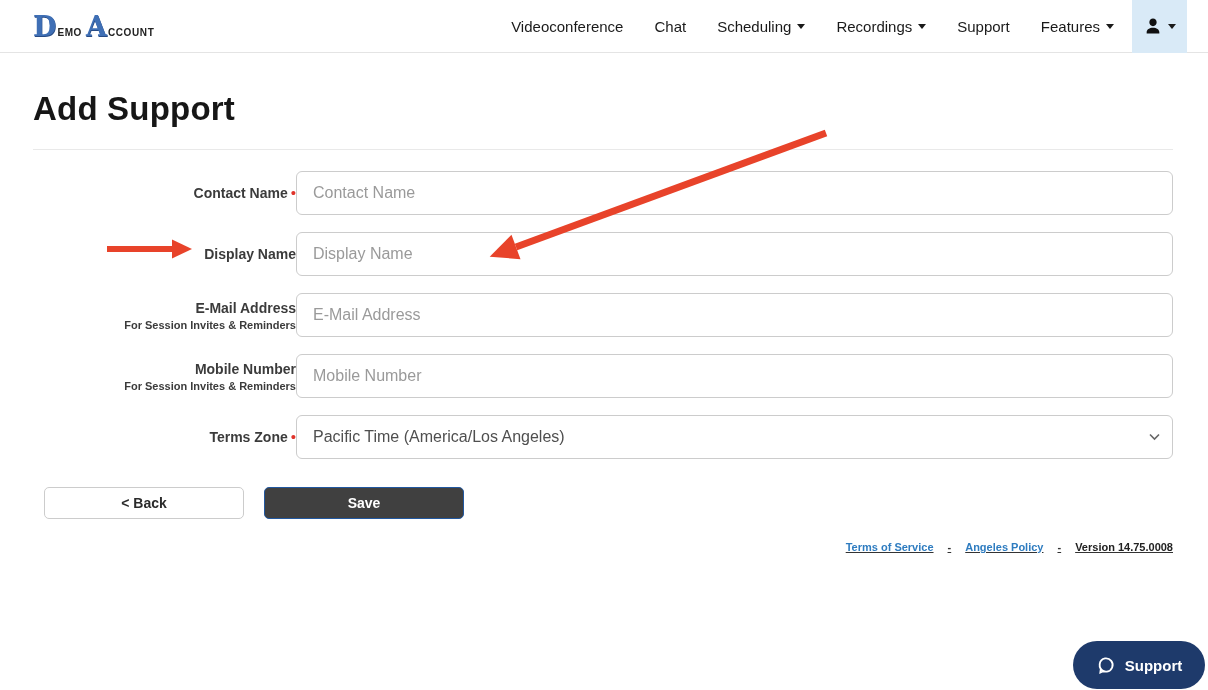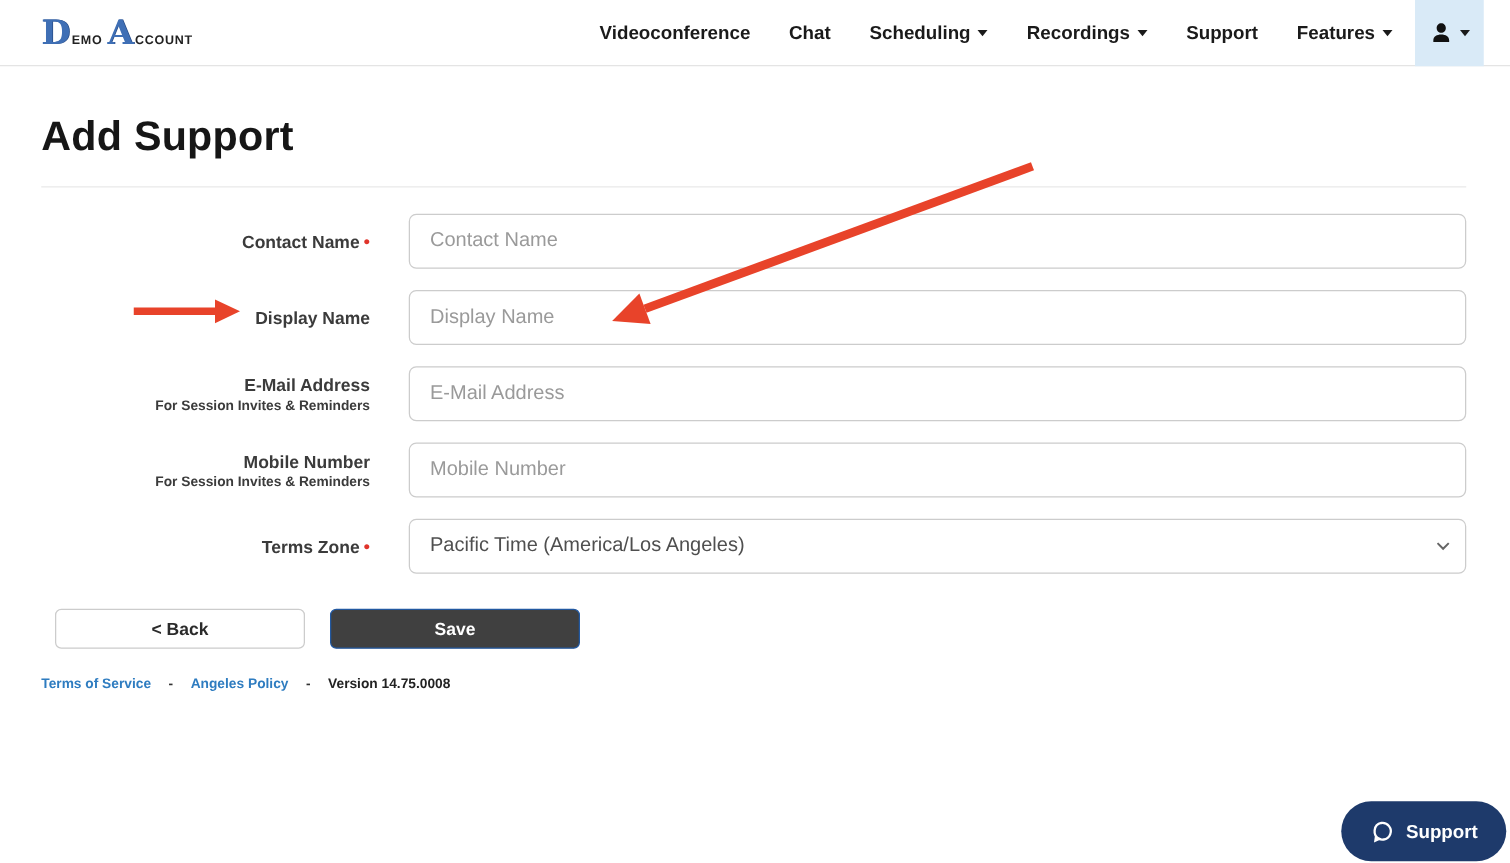--- a/index.html
+++ b/index.html
@@ -20,42 +20,42 @@
     font-family: "DejaVu Serif", "Liberation Serif", serif;
     font-weight: 700; font-size: 27px; color: #3f6fb5; line-height: 1;
     text-shadow: 0.5px 0.5px 0 #274b85;
   }
   .logo .small {
     font-size: 10px; font-weight: 700; color: #222;
     letter-spacing: 0.6px; margin: 0 4px 0 1px;
   }
   .nav-items {
     list-style: none; display: flex; align-items: center; gap: 31px;
-    margin-left: auto; font-size: 15px; font-weight: 700; color: #1a1a1a;
+    margin-left: auto; font-size: 15px; font-weight: 400; color: #1a1a1a;
   }
   .nav-items li { display: flex; align-items: center; gap: 6px; cursor: pointer; white-space: nowrap; }
   .caret {
     width: 0; height: 0; display: inline-block;
     border-left: 4px solid transparent; border-right: 4px solid transparent;
     border-top: 5px solid #1a1a1a;
   }
   .user-box {
     width: 55px; height: 53px; margin-left: 18px; margin-right: 21px;
     background: #d9eaf7; display: flex; align-items: center; justify-content: center;
     gap: 5px; cursor: pointer;
   }
 
   
   .main { padding: 0 35px 0 33px; }
   .page-title { font-size: 33px; font-weight: 700; color: #161616; margin-top: 37px; letter-spacing: 0.2px; }
   .rule { border: none; border-top: 1px solid #e9e9e9; margin-top: 21px; }
 
   .form-area { margin-top: 21px; }
   .form-row {
-    display: grid; grid-template-columns: 263px 1fr; column-gap: 31px;
+    display: grid; grid-template-columns: 263px 1fr; 
     margin-bottom: 17px; align-items: center;
   }
   .form-row.top-align { align-items: start; }
   .label-cell { text-align: right; }
   .field-label { font-size: 14px; font-weight: 700; color: #3b3b3b; line-height: 1.3; }
   .req-dot { color: #e0342b; font-size: 15px; margin-left: 3px; }
   .sub-label { font-size: 11px; font-weight: 700; color: #3b3b3b; margin-top: 2px; }
   .notes-label { padding-top: 12px; }
 
   .text-input {
@@ -86,21 +86,21 @@
     width: 200px; height: 32px; border-radius: 5px; font-size: 14px; font-weight: 700;
     display: flex; align-items: center; justify-content: center; cursor: pointer;
     font-family: "Liberation Sans", sans-serif;
   }
   .btn-back { background: #fff; border: 1px solid #ccc; color: #2b2b2b; }
   .btn-save { background: #404040; border: 1px solid #2258a0; color: #fff; }
 
   
   .footer {
     margin-top: 22px; text-align: center; font-size: 11px; color: #333;
-    display: flex; justify-content: flex-start; align-items: center; gap: 14px;
+    display: flex; justify-content: flex-end; align-items: center; gap: 14px; text-decoration: underline;
   }
   .footer a { color: #2e7cc0; font-weight: 700; text-decoration: none; cursor: pointer; }
   .footer .sep { color: #333; font-weight: 700; }
   .footer .version { font-weight: 600; color: #222; }
 
   
   .support-pill {
     position: absolute; right: 3px; bottom: 1px; width: 132px; height: 48px;
     background: #1e3a6b; border-radius: 26px; display: flex; align-items: center;
     justify-content: center; gap: 9px; cursor: pointer; z-index: 20;

